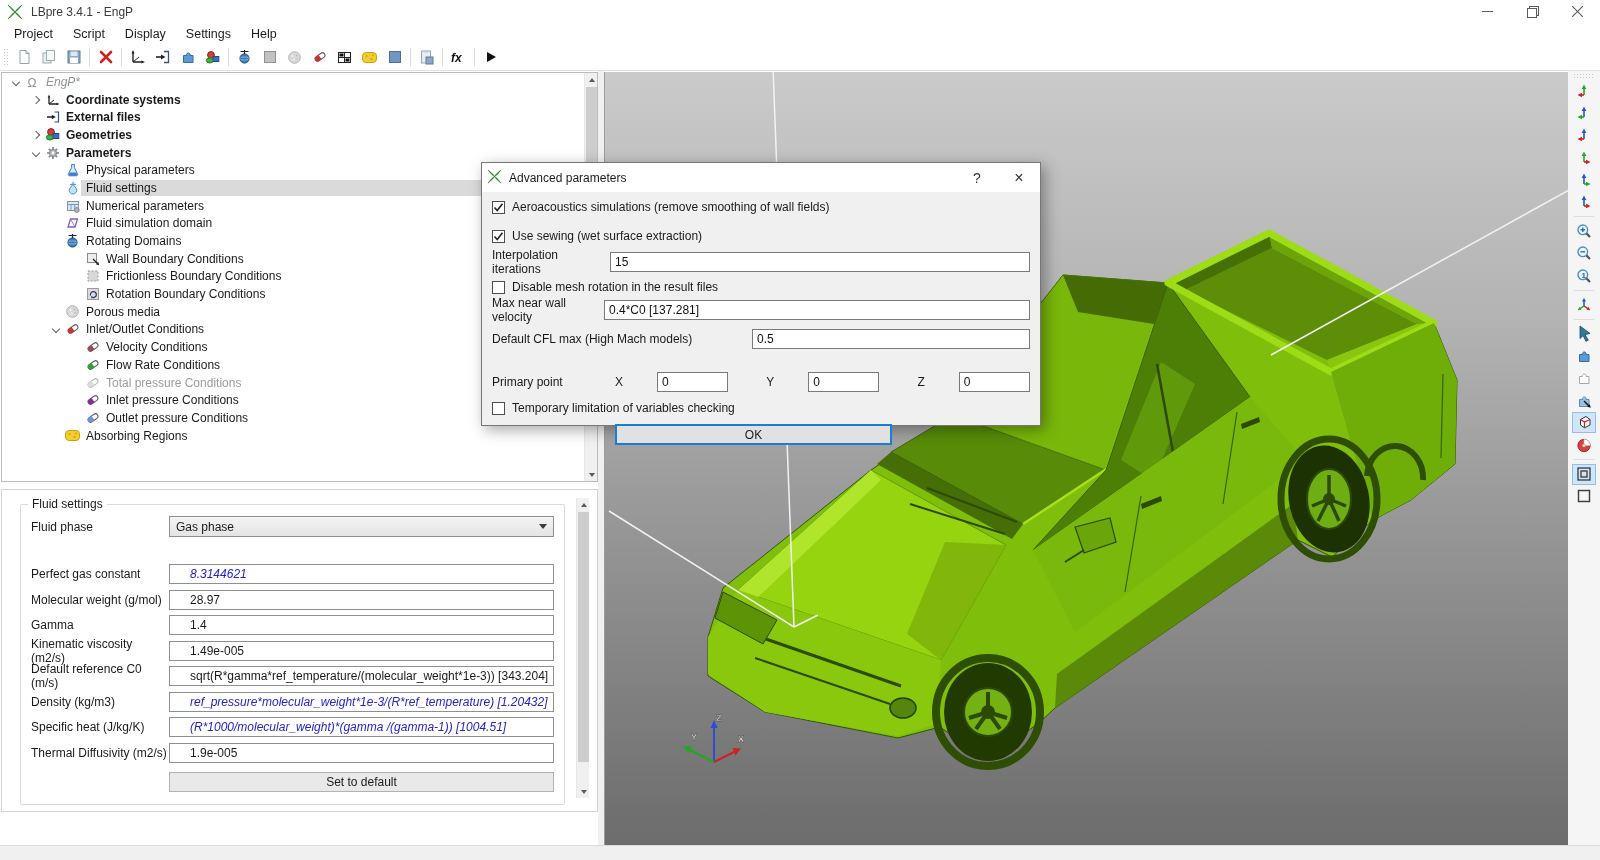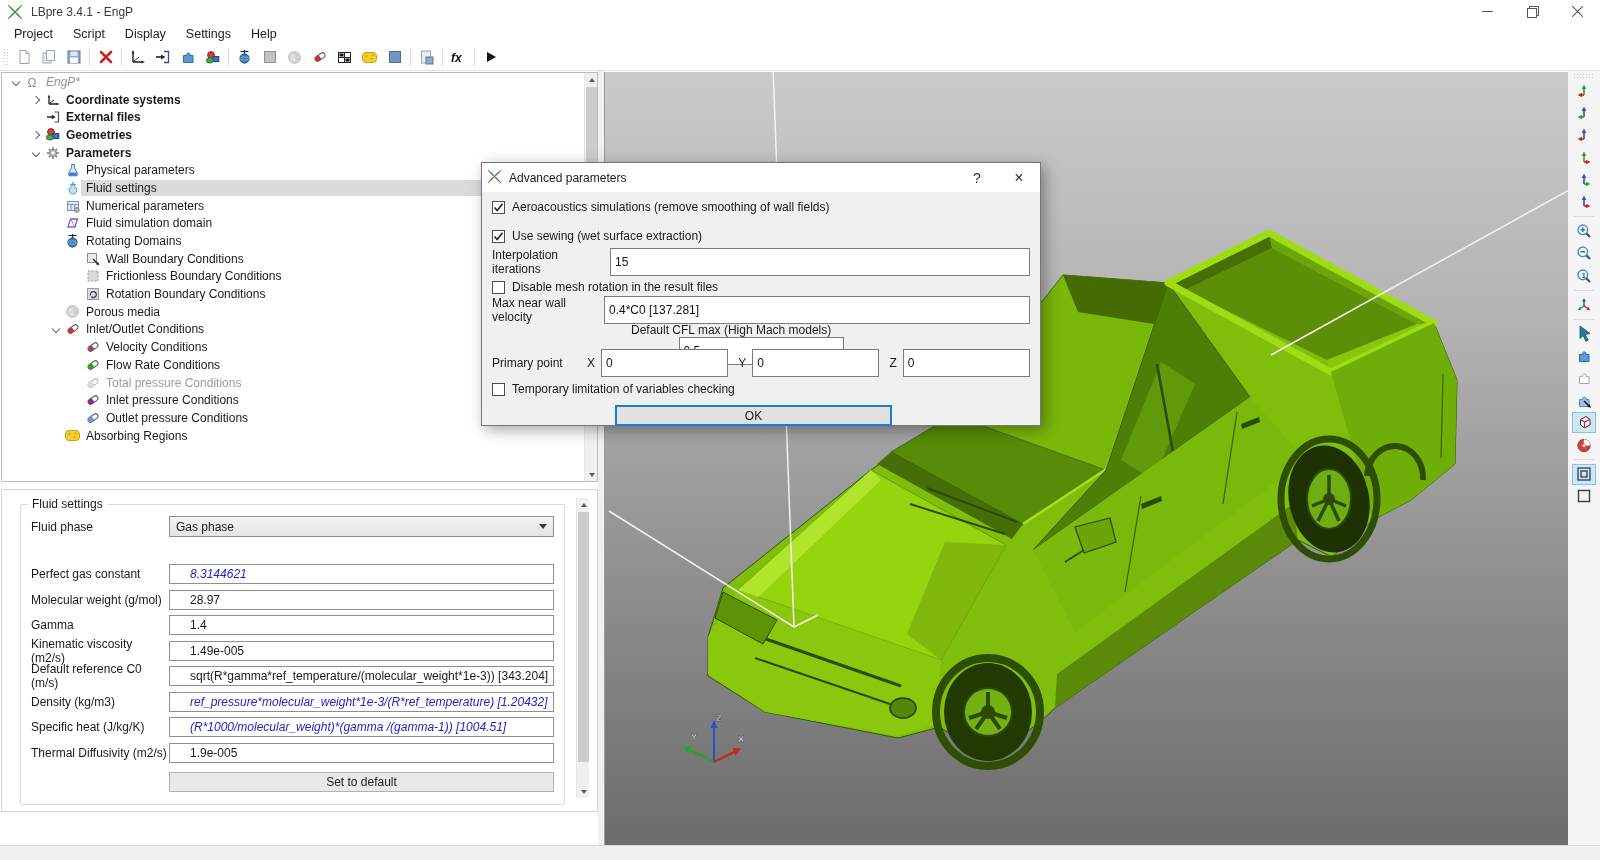--- a/index.html
+++ b/index.html
@@ -84,21 +84,21 @@
   #dlg-help,#dlg-close{width:42px;height:29px;display:flex;align-items:center;justify-content:center;font-size:14px;color:#333}
   #dlg-help{margin-left:auto}
   #dlg-close{font-size:16px}
   #dlg-body{padding:7px 10px 0 10px}
   .cbrow{display:flex;align-items:center;height:16px}
   .cbox{width:13px;height:13px;border:1px solid #4d4d4d;background:#fff;flex:none;display:flex;align-items:center;justify-content:center;margin-right:7px}
   .cbox svg{display:block}
   .cblabel{font-size:12px}
   .drow{display:flex;align-items:center;height:20px}
   .dlabel{font-size:12px;flex:none}
-  .dinput{height:28px;border:1px solid #7a7a7a;background:#fff;font-size:12px;padding:9px 4px;
+  .dinput{height:20px;border:1px solid #7a7a7a;background:#fff;font-size:12px;padding:9px 4px;
     font-family:"Liberation Sans",sans-serif;color:#111;outline:none;flex:1;min-width:0}
   #ok-btn{margin:8px 0 0 123px;width:277px;height:21px;background:#e1e1e1;border:2px solid #1a7fd4;
     display:flex;align-items:center;justify-content:center;font-size:12px}
 </style>
 </head>
 <body>
 
 <div id="titlebar" class="abs">
   <span id="app-icon">
     <svg width="16" height="16" viewBox="0 0 16 16">
@@ -921,25 +921,25 @@
         <input class="dinput" readonly="" value="15" style="">
       </div>
       <div class="cbrow" style="margin-top: 7px;">
         <span class="cbox"></span>
         <span class="cblabel">Disable mesh rotation in the result files</span>
       </div>
       <div class="drow" style="margin-top: 5px;">
         <span class="dlabel" style="width: 112px;">Max near wall velocity</span>
         <input class="dinput" readonly="" value="0.4*C0 [137.281]" style="">
       </div>
-      <div class="drow" style="margin-top: 3px; flex-direction: column;">
+      <div class="drow" style="margin-top: 9px;">
         <span class="dlabel" style="width: 260px;">Default CFL max (High Mach models)</span>
         <input class="dinput" readonly="" value="0.5" style="">
       </div>
-      <div class="drow" style="margin-top: 10px;">
+      <div class="drow" style="margin-top: 23px; gap: 28px;">
         <span class="dlabel" style="width: 95px;">Primary point</span>
         <span class="dlabel" style="margin: 0px 6px 0px 0px;">X</span>
         <input class="dinput" readonly="" value="0" style="">
         <span class="dlabel" style="margin: 0px 6px 0px 10px;">Y</span>
         <input class="dinput" readonly="" value="0" style="">
         <span class="dlabel" style="margin: 0px 6px 0px 10px;">Z</span>
         <input class="dinput" readonly="" value="0" style="">
       </div>
       <div class="cbrow" style="margin-top: 8px;">
         <span class="cbox"></span>

